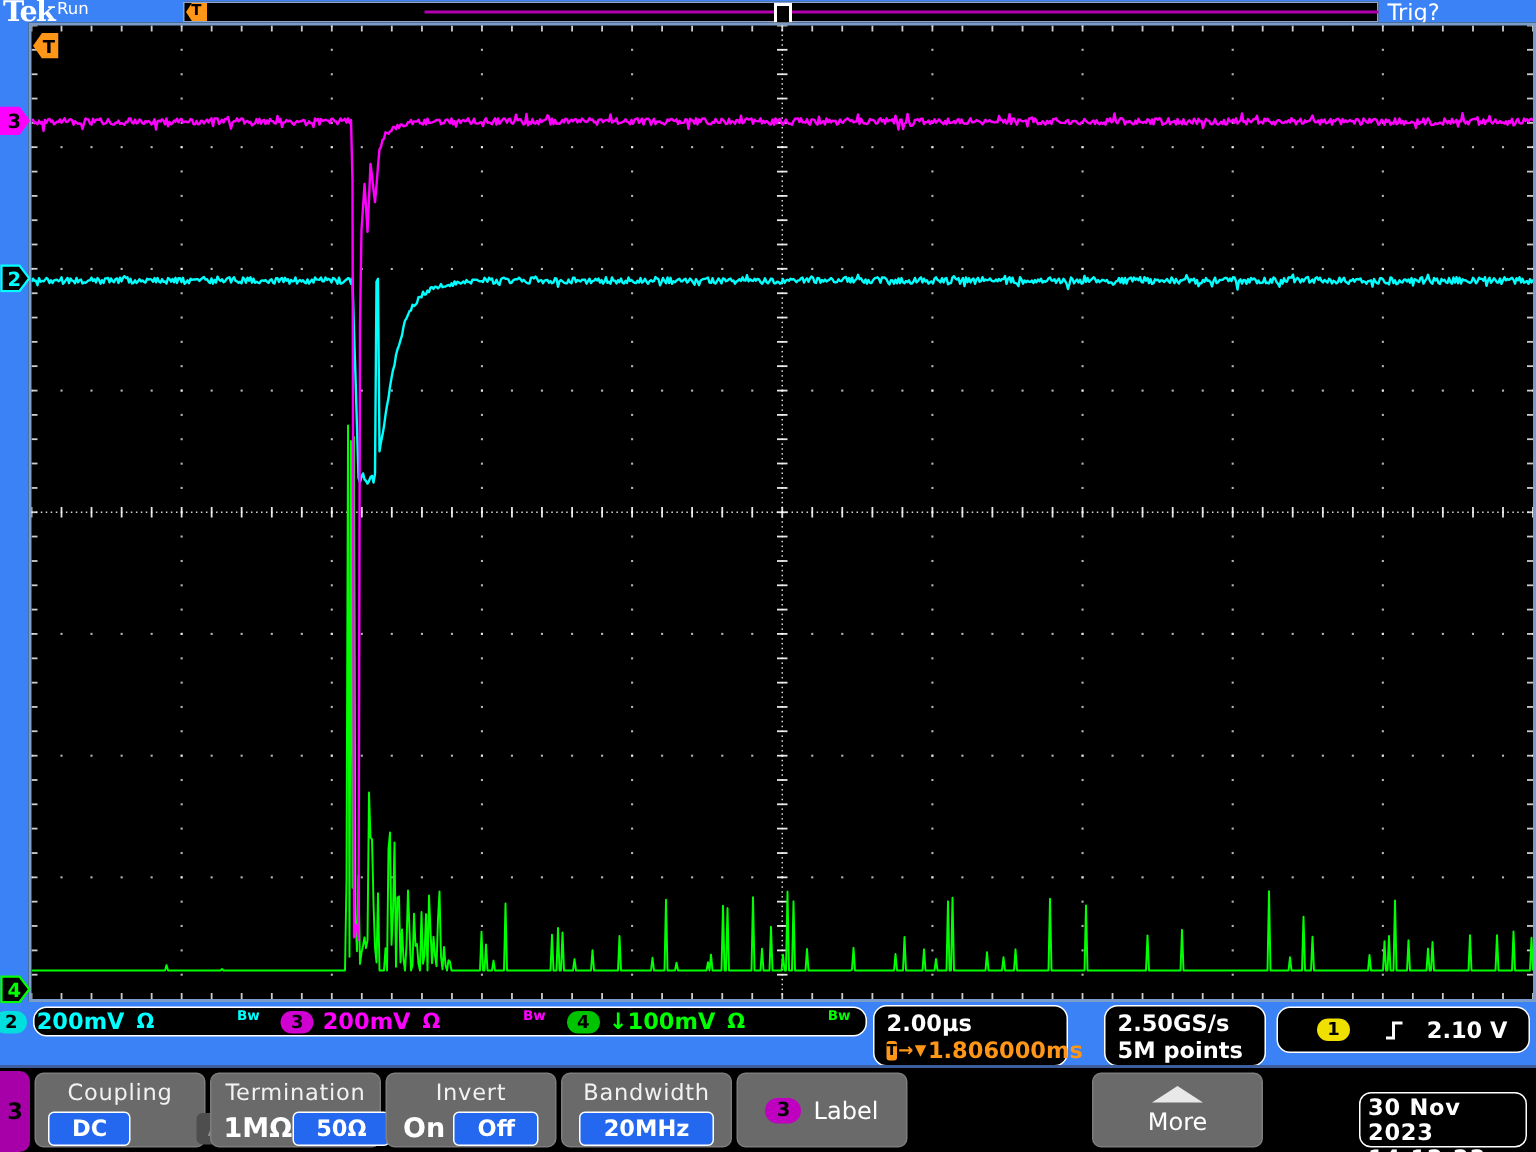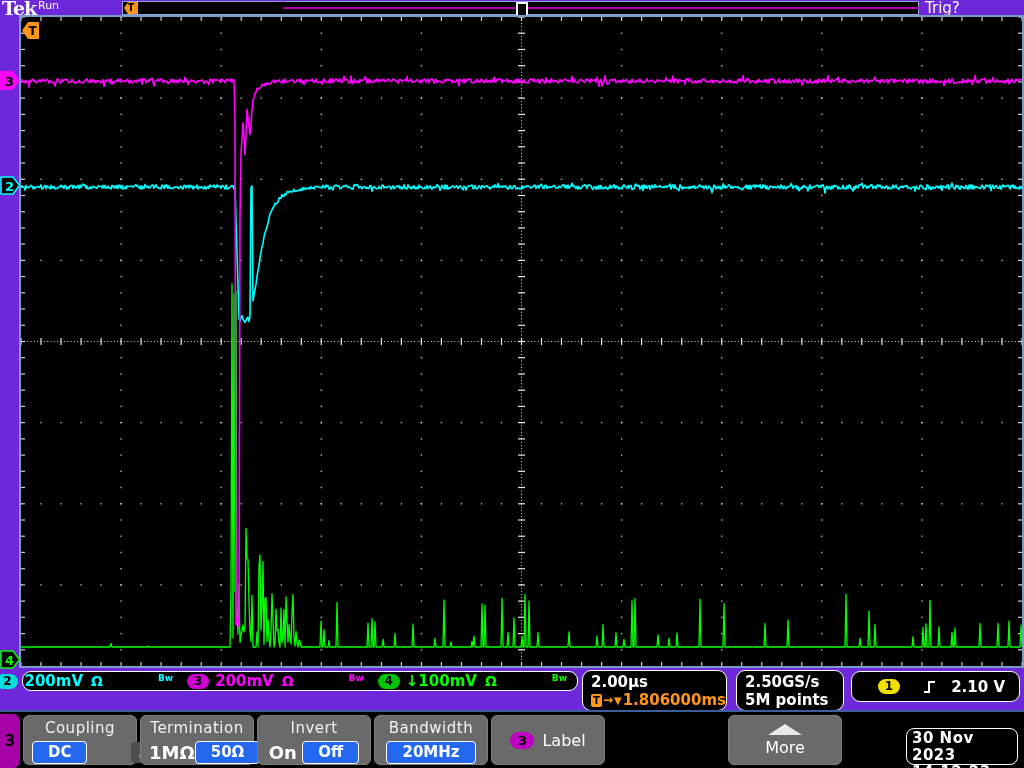--- a/index.html
+++ b/index.html
@@ -1,16 +1,16 @@
 <!DOCTYPE html>
 <html><head>
 <meta charset="utf-8">
 <style>
   html,body{margin:0;padding:0;background:#000;}
-  .screen{position:relative;width:1024px;height:768px;background:#6d28d9;overflow:hidden;
+  .screen{position:relative;width:1024px;height:768px;background:#3b82f6;overflow:hidden;
           font-family:"DejaVu Sans","Liberation Sans",sans-serif;color:#fff;}
   
   .tek-logo{position:absolute;left:2px;top:-3px;font-family:"DejaVu Serif","Liberation Serif",serif;
             font-weight:bold;font-size:19px;letter-spacing:-1px;color:#fff;}
   .run-status{position:absolute;left:38px;top:-1px;font-size:11px;color:#fff;}
   .trig-status{position:absolute;left:925px;top:-1px;font-size:15px;color:#fff;}
   .record-strip{position:absolute;left:122px;top:1px;width:797px;height:14px;
                 border:1px solid #8ca6cf;background:#000;box-sizing:border-box;}
   .record-trace{position:absolute;left:160px;top:5px;width:636px;height:2px;background:#b000b0;}
   .rec-flag{position:absolute;left:1px;top:0px;width:14px;height:12px;background:#ff9618;
@@ -31,21 +31,21 @@
   .chanbox{left:22px;top:671px;width:556px;height:20px;display:flex;align-items:center;
            justify-content:flex-end;gap:14px;padding-right:10px;}
   .chan-entry{display:flex;align-items:center;gap:6px;}
   .badge{display:inline-block;min-width:22px;height:15px;border-radius:8px;color:#000;
          font-size:12px;font-weight:bold;text-align:center;line-height:15px;}
   .b2{background:#00dede;} .b3{background:#d000d0;} .b4{background:#00c400;} .b1{background:#f0e000;}
   .t2{color:#00ffff;} .t3{color:#ff00ff;} .t4{color:#00ff00;}
   .chval{font-size:15px;font-weight:bold;}
   .ohm{font-size:14px;font-weight:bold;margin-left:2px;}
   .bw{font-size:9px;font-weight:bold;position:relative;top:-3px;margin-left:1px;padding-left:48px;}
-  .hbox{left:582px;top:670px;width:145px;height:41px;padding:2px 0 0 8px;}
+  .hbox{left:582px;top:670px;width:130px;height:41px;padding:2px 0 0 8px;}
   .hscale{font-size:15px;font-weight:bold;color:#fff;line-height:18px;}
   .hdelay{display:flex;align-items:center;gap:1px;color:#ff9618;font-weight:bold;}
   .tboxicon{display:inline-block;width:13px;height:13px;background:#ff9618;border-radius:2px;
             color:#000;font-size:10px;font-weight:bold;text-align:center;line-height:13px;}
   .harrow{font-size:12px;} .htri{font-size:10px;}
   .hdelayval{font-size:15px;}
   .acqbox{left:736px;top:670px;width:108px;height:41px;padding:2px 0 0 8px;}
   .acqline{font-size:15px;font-weight:bold;color:#fff;line-height:18px;}
   .trigbox{left:851px;top:671px;width:169px;height:31px;display:flex;align-items:center;
            padding:0 14px 0 26px;gap:0;}

